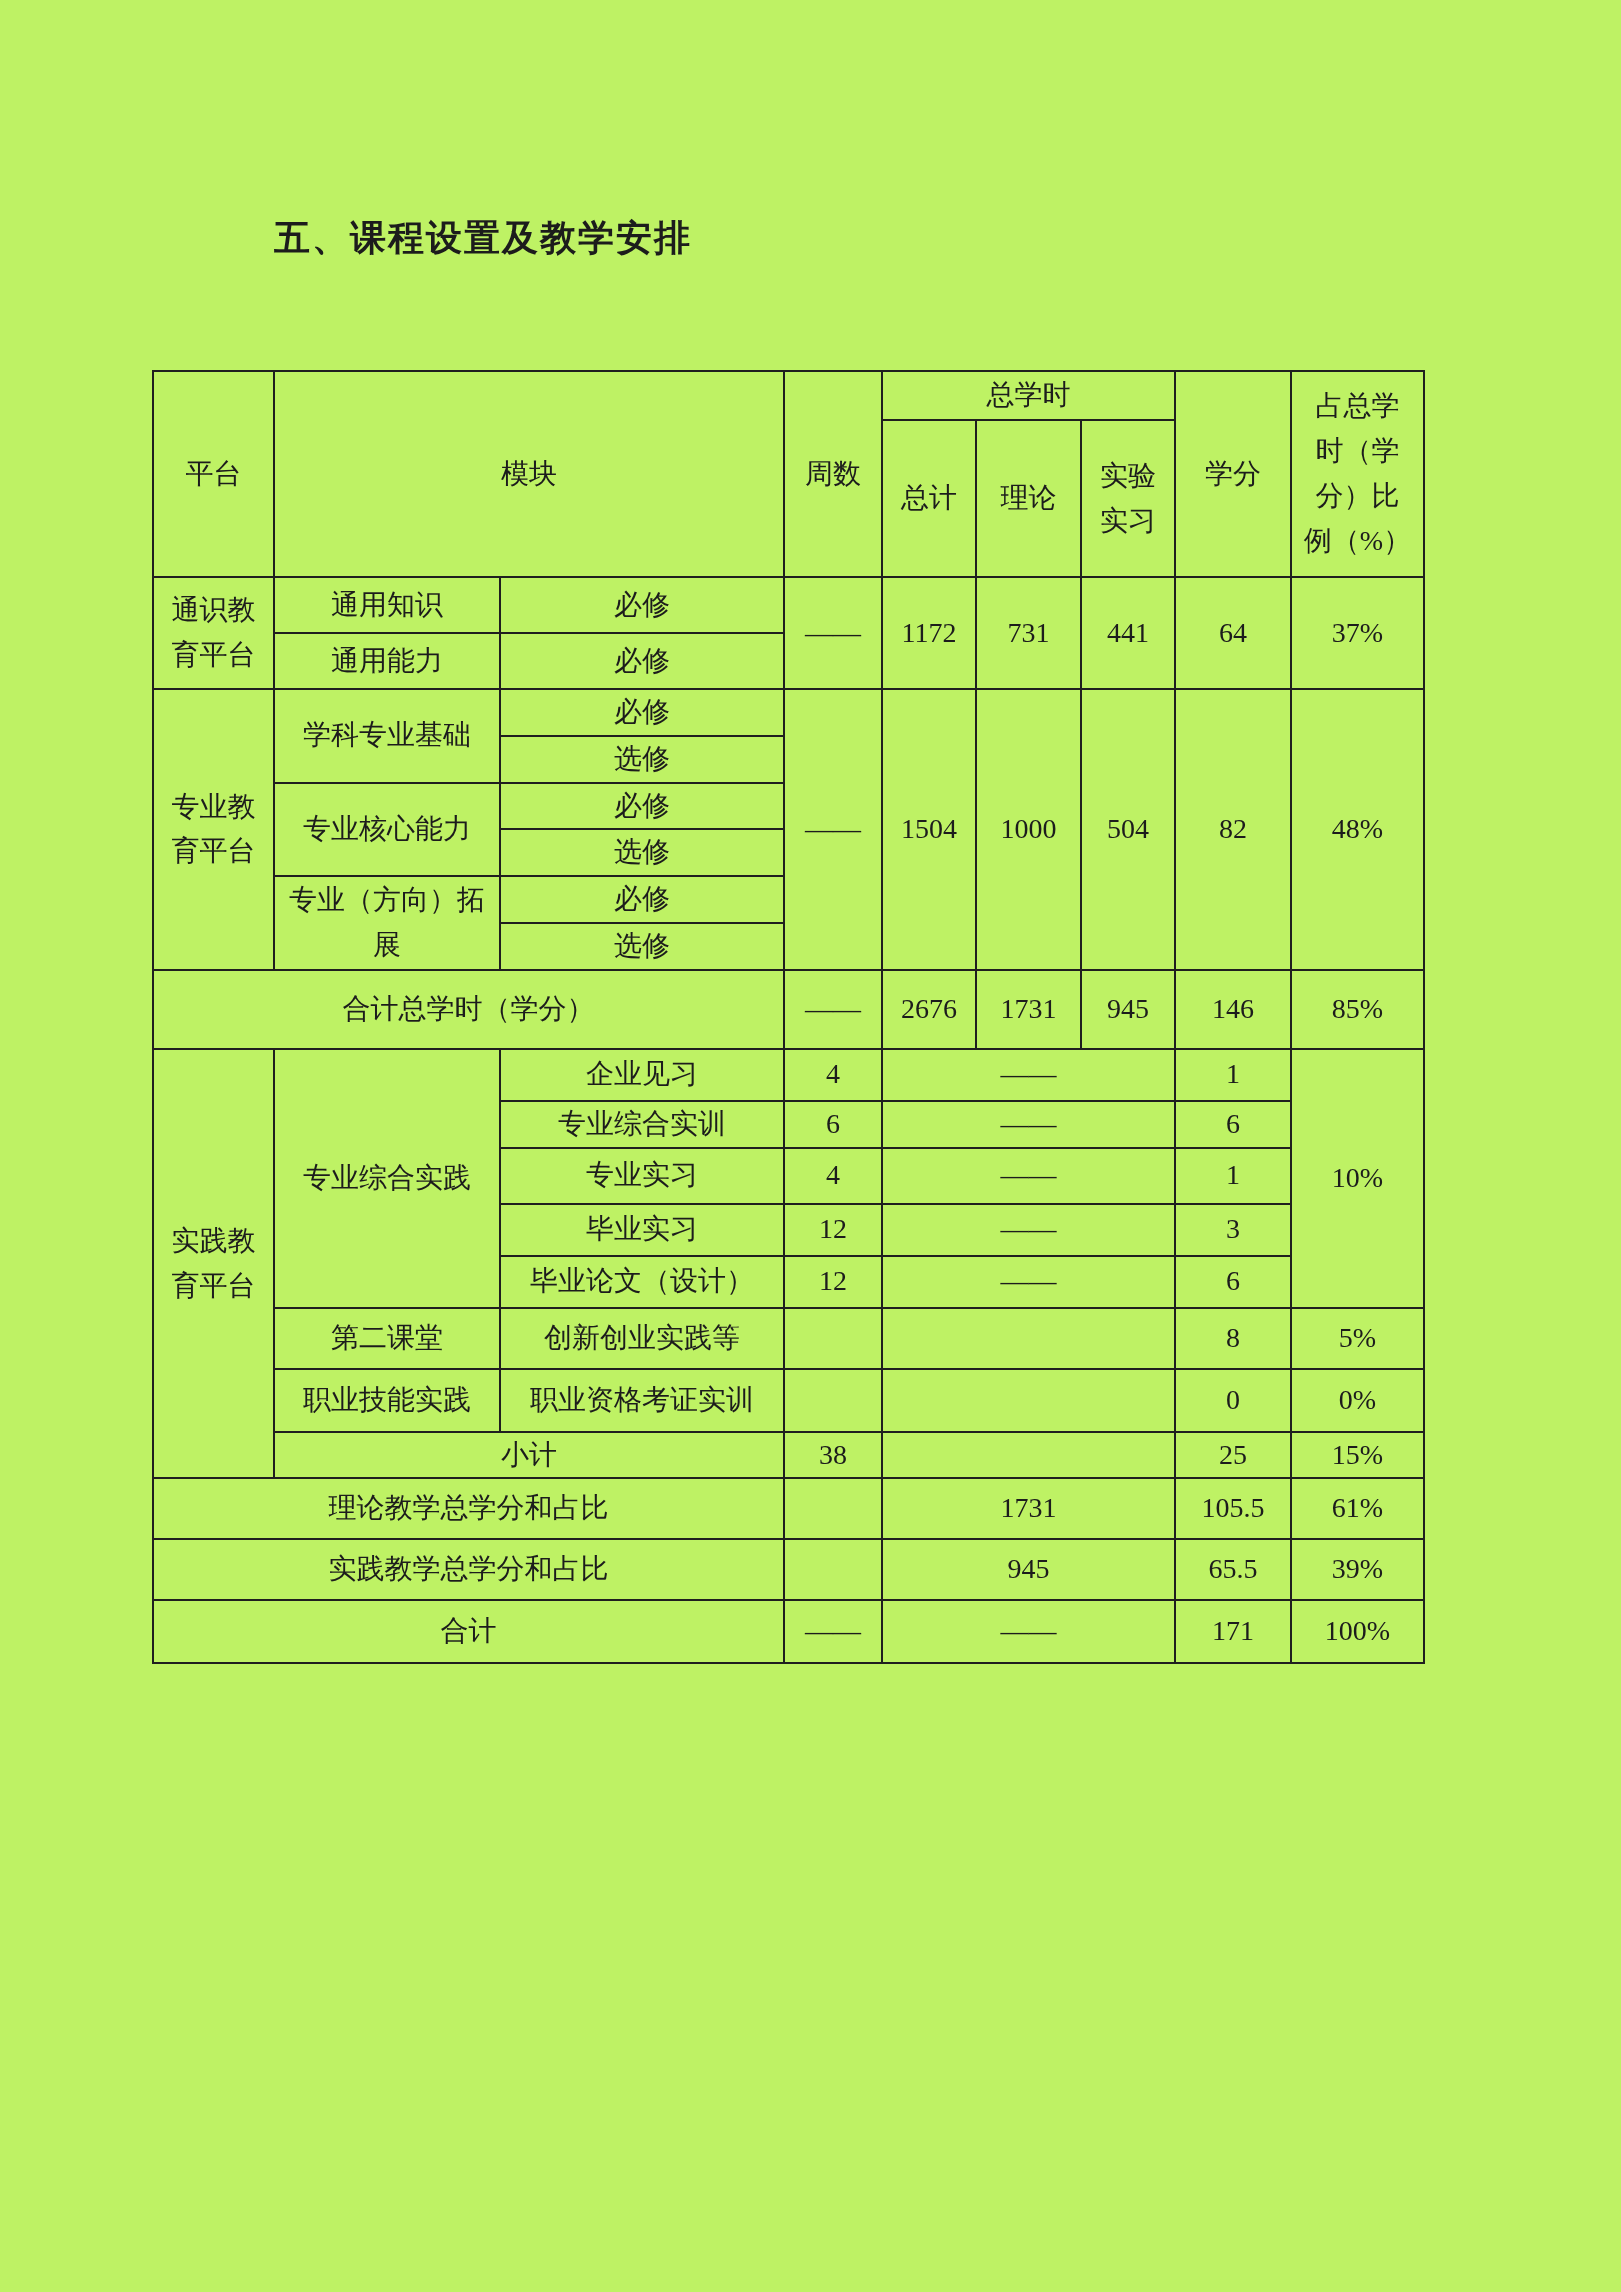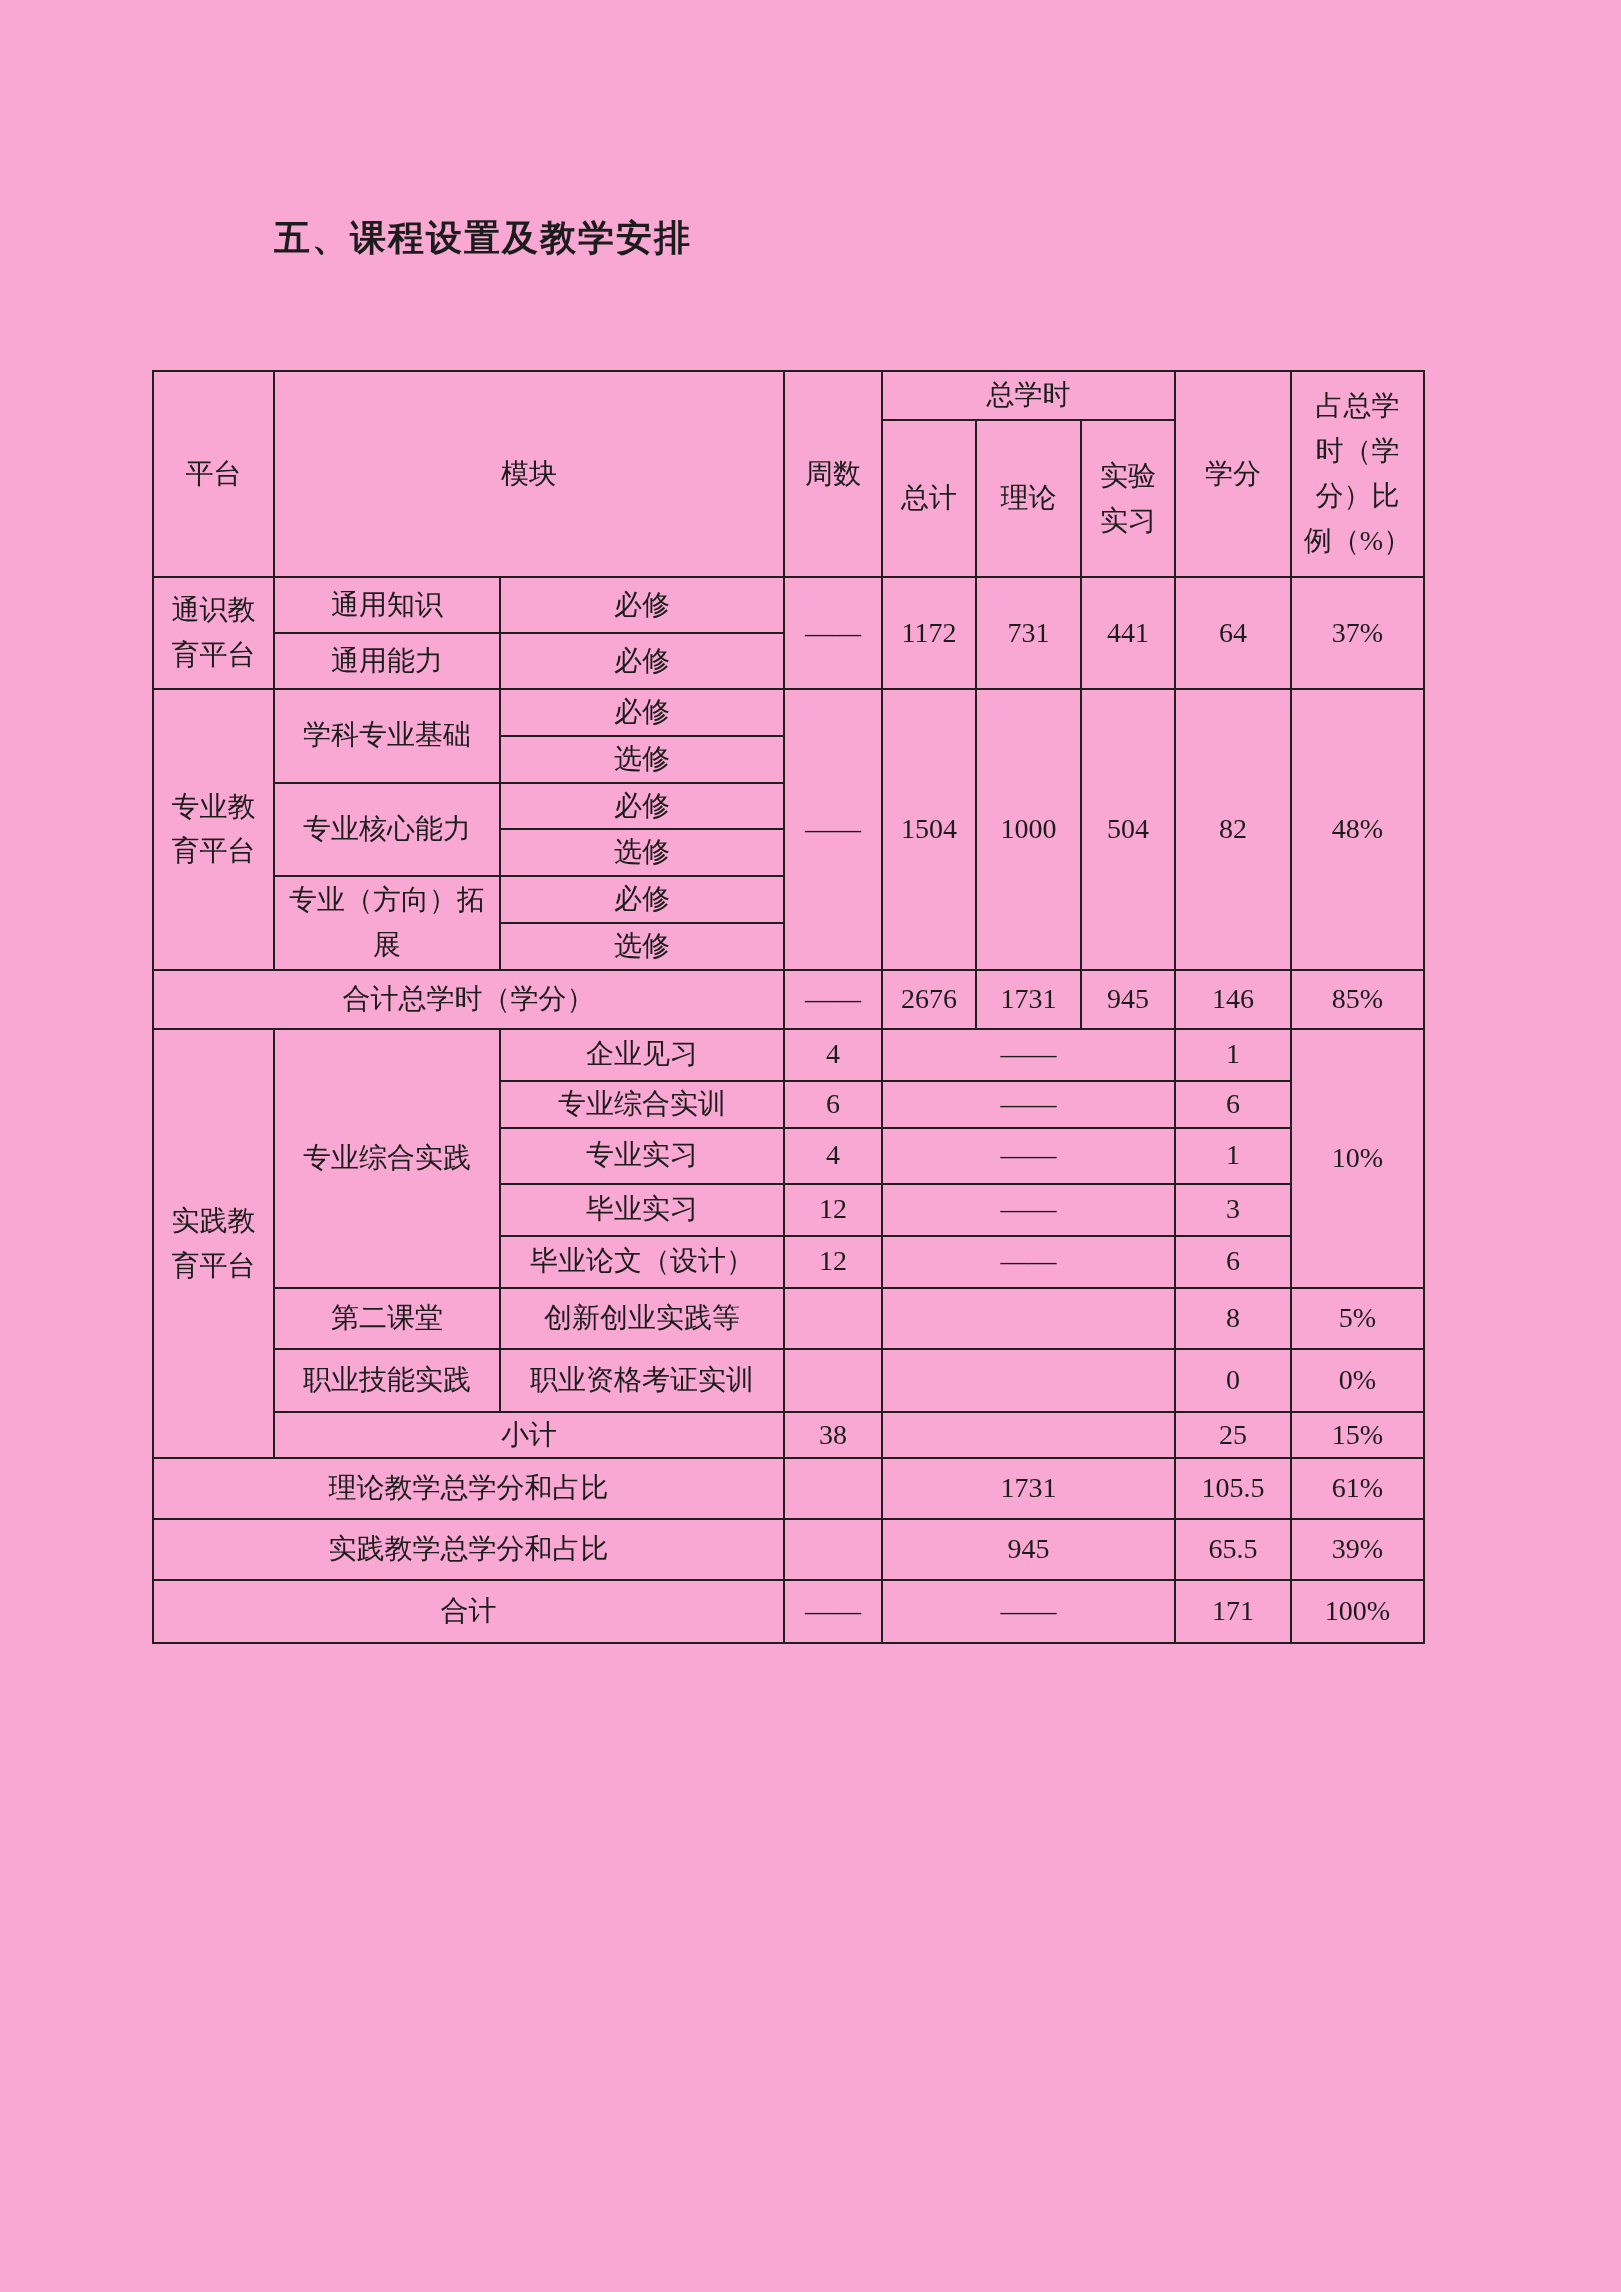--- a/index.html
+++ b/index.html
@@ -1,19 +1,19 @@
 <!DOCTYPE html>
 <html><head>
 <meta charset="utf-8">
 <style>
   html,body { margin:0; padding:0; background:#ffffff; }
   .page {
     position:relative;
     width:1621px; height:2293px;
-    background:#f9a8d4;
+    background:#bef264;
     font-family:"Liberation Serif","DejaVu Serif",serif;
     color:#1c1c1c;
   }
   .heading {
     position:absolute; left:274px; top:214px;
     font-size:36px; font-weight:bold; letter-spacing:2px;
     white-space:nowrap;
   }
   .table-title {
     position:absolute; left:152px; top:288px; width:1271px;
@@ -120,21 +120,21 @@
     </tr>
     <tr class="tk" style="height:46px">
       <td rowspan="2">专业（方向）拓
 展</td>
       <td>必修</td>
     </tr>
     <tr style="height:46px">
       <td>选修</td>
     </tr>
 
-    <tr class="tk" style="height:59px">
+    <tr class="tk" style="height:79px">
       <td colspan="3">合计总学时（学分）</td>
       <td>——</td>
       <td>2676</td>
       <td>1731</td>
       <td>945</td>
       <td>146</td>
       <td>85%</td>
     </tr>
 
     <tr class="tk" style="height:52px">

